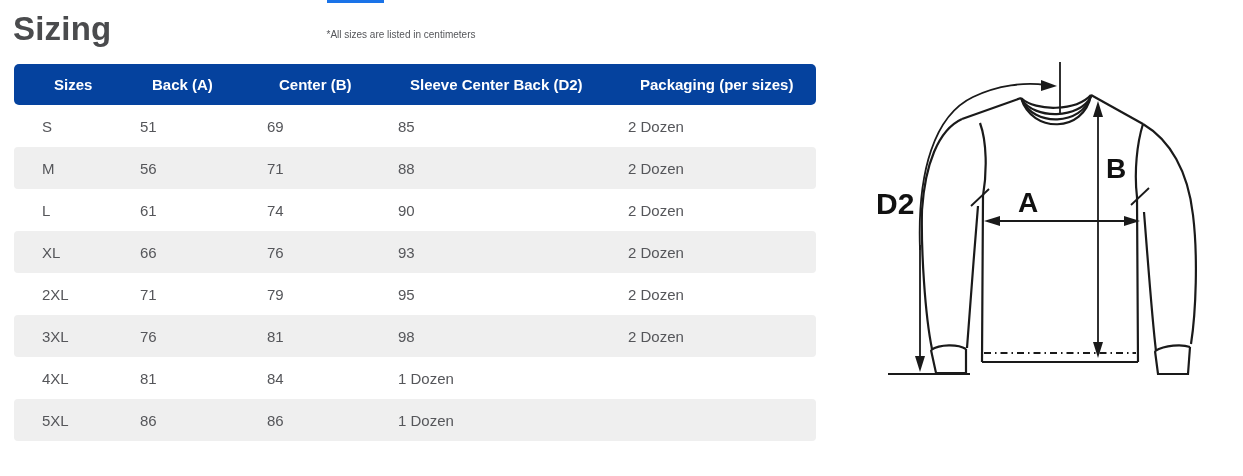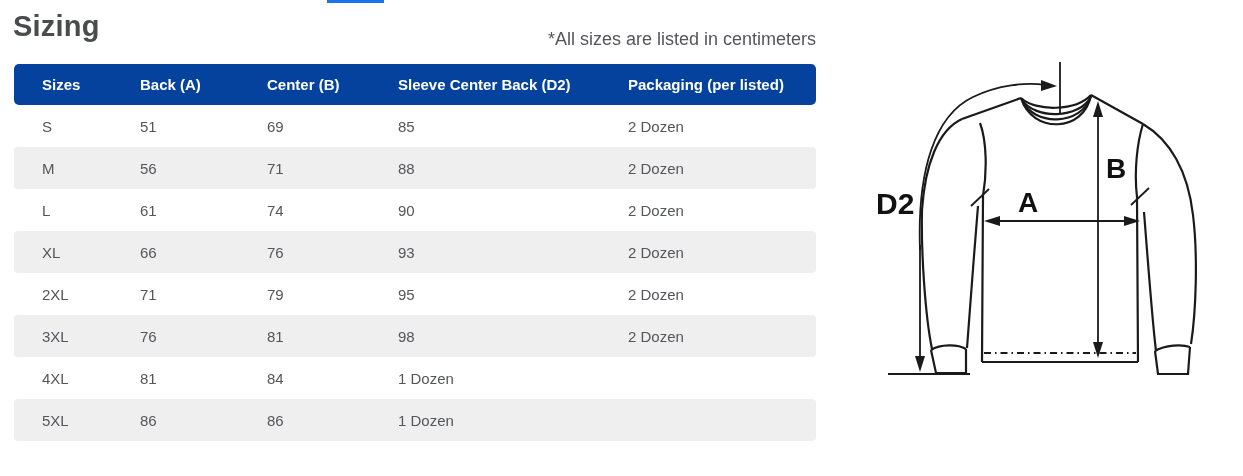--- a/index.html
+++ b/index.html
@@ -1,29 +1,29 @@
 <!DOCTYPE html>
 <html style="--accent: #1a73e8; --header-bg: #05429e; --header-text: #ffffff; --stripe-bg: #efefef; --body-text: #55565a;"><head>
 <meta charset="utf-8">
 <style>
   html,body{margin:0;padding:0;background:#fff;}
   body{font-family:"Liberation Sans",sans-serif;}
   .canvas{position:relative;width:1243px;height:476px;background:#fff;overflow:hidden;}
 
   .tab-indicator{position:absolute;left:327px;top:0;width:57px;height:3px;background:var(--accent,#1a73e8);}
 
-  .title{position:absolute;left:13px;top:10px;margin:0;font-size:29px;font-weight:bold;
+  .title{position:absolute;left:13px;top:10px;margin:0;font-size:33px;font-weight:bold;
          color:#4a4b4d;letter-spacing:.2px;}
 
-  .note{position:absolute;left:14px;top:29px;width:802px;text-align:right;
-        font-size:18px;color:#55565a;}
+  .note{position:absolute;left:0;top:29px;width:802px;text-align:center;
+        font-size:10px;color:#55565a;}
 
   .sizing-table{position:absolute;left:14px;top:64px;width:802px;}
   .thead{display:grid;grid-template-columns:98px 127px 131px 230px 1fr;
-         padding-left:28px;height:41px;align-items:center;
+         padding-left:40px;height:41px;align-items:center;
          background:var(--header-bg,#05429e);border-radius:5px;}
   .th{color:var(--header-text,#ffffff);font-size:15px;font-weight:600;}
   .tr{display:grid;grid-template-columns:98px 127px 131px 230px 1fr;
       padding-left:28px;height:42px;align-items:center;border-radius:4px;}
   .tr.striped{background:var(--stripe-bg,#efefef);}
   .td{color:var(--body-text,#55565a);font-size:15px;}
 
   .diagram{position:absolute;left:860px;top:0;width:383px;height:476px;}
   .diagram path,.diagram line{fill:none;stroke:#1a1a1a;}
   .diagram .garment{stroke-width:2.2;}
@@ -41,21 +41,21 @@
   <h1 class="title">Sizing</h1>
 
   <div class="note">*All sizes are listed in centimeters</div>
 
   <div class="sizing-table">
     <div class="thead" id="thead">
         <div class="th">Sizes</div>
         <div class="th">Back (A)</div>
         <div class="th">Center (B)</div>
         <div class="th">Sleeve Center Back (D2)</div>
-        <div class="th">Packaging (per listed)</div>
+        <div class="th">Packaging (per sizes)</div>
       </div>
     <div id="tbody">
         <div class="tr">
           <div class="td">S</div>
           <div class="td">51</div>
           <div class="td">69</div>
           <div class="td">85</div>
           <div class="td">2 Dozen</div>
         </div>
         <div class="tr striped">

